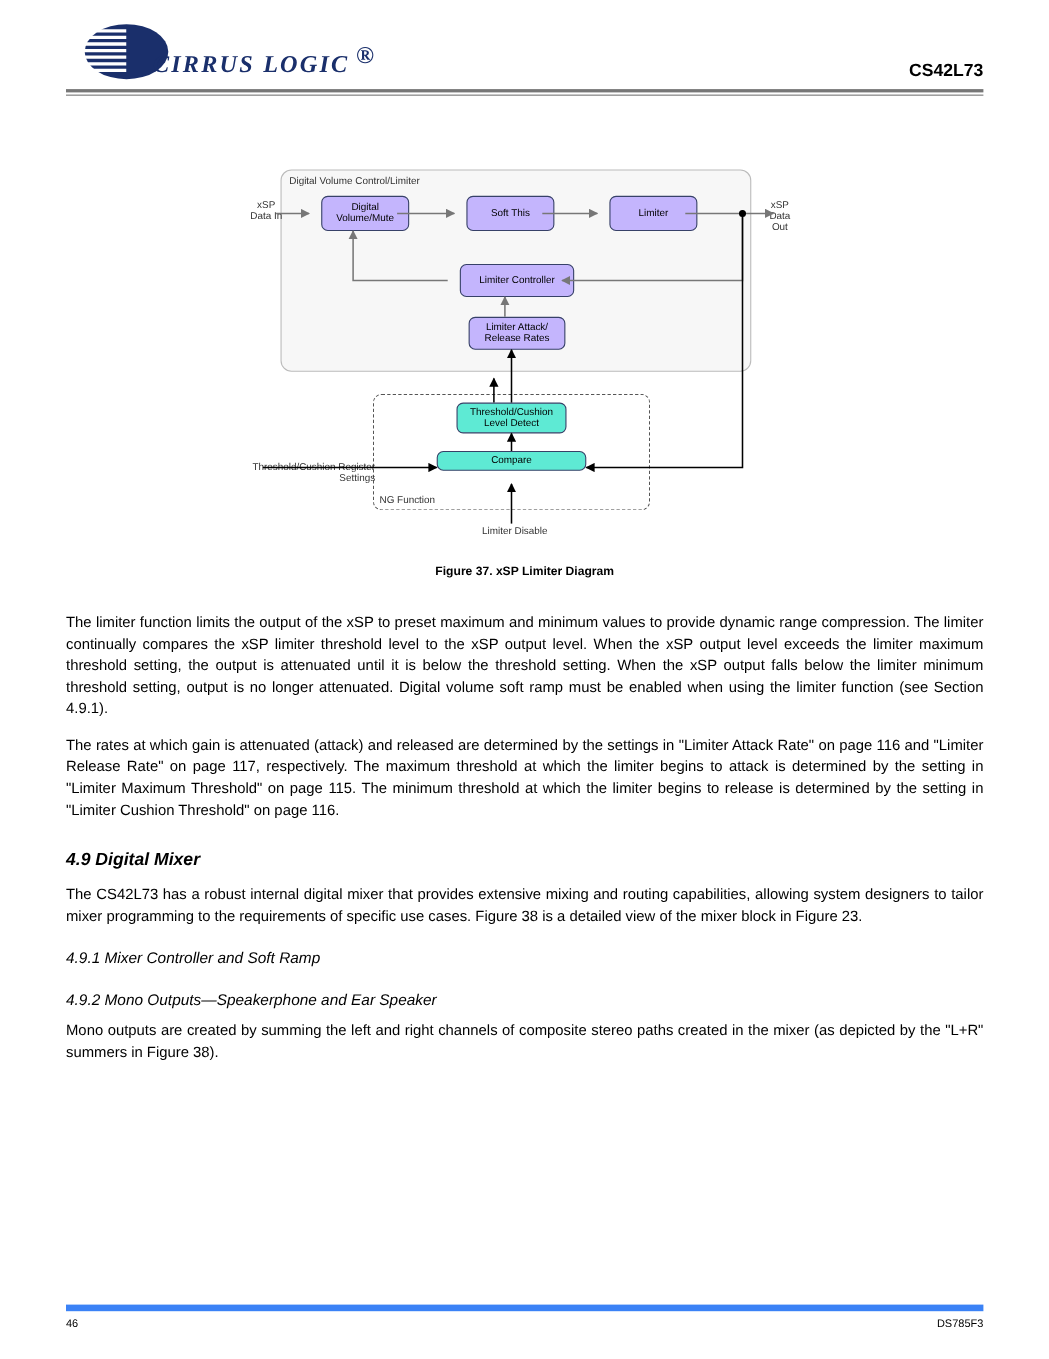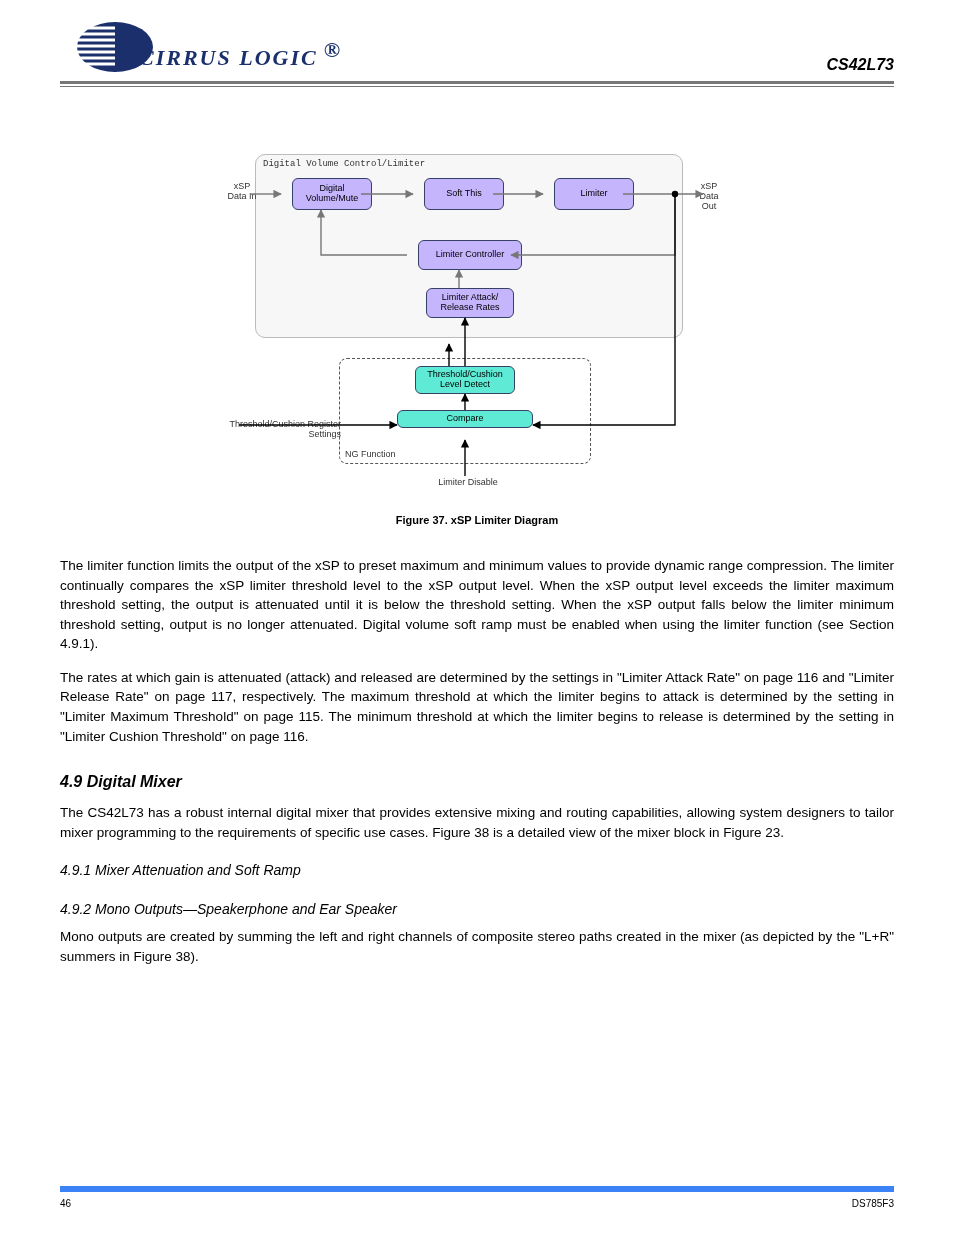--- a/index.html
+++ b/index.html
@@ -45,21 +45,20 @@
     position: relative;
     top: 10px;
     left: -22px;
   }
   .part {
     position: absolute;
     right: 0;
     top: 36px;
     font-weight: 700;
     font-size: 16px;
-    font-style: italic;
   }
   .rule-dbl {
     border-top: 3px solid #777;
     border-bottom: 1px solid #777;
     height: 6px;
     margin-top: 6px;
   }
 
   
   .diagram {
@@ -173,21 +172,21 @@
       <span class="logo-text">CIRRUS LOGIC</span>
         <span class="logo-text reg" style="left:-22px;top:2px;">®</span>
     </div>
     <div class="part">CS42L73</div>
     <div class="rule-dbl"></div>
   </div>
 
   <div class="diagram">
 
     <div class="frame-solid" style="left:18px; top:6px; width:428px; height:184px;"></div>
-    <div class="lbl" style="left:26px; top:12px; text-align:center;font-family:Liberation Mono, monospace;">Digital Volume Control/Limiter</div>
+    <div class="lbl" style="left:26px; top:12px; text-align:center;">Digital Volume Control/Limiter</div>
 
     <div class="box lt" style="left: 44px; top: 30px; width: 80px; height: 32px; white-space: pre-line;">Digital
 Volume/Mute</div>
     <div class="box lt" style="left:176px; top:30px; width:80px; height:32px;">Soft This</div>
     <div class="box lt" style="left:306px; top:30px; width:80px; height:32px;">Limiter</div>
 
     <div class="box lt" style="left:170px; top:92px; width:104px; height:30px;">Limiter Controller</div>
     <div class="box lt" style="left: 178px; top: 140px; width: 88px; height: 30px; white-space: pre-line;">Limiter Attack/
 Release Rates</div>
 
@@ -247,21 +246,21 @@
   </div>
   <div class="caption">Figure 37. xSP Limiter Diagram</div>
 
   <div class="body-section">
     <p>The limiter function limits the output of the xSP to preset maximum and minimum values to provide dynamic range compression. The limiter continually compares the xSP limiter threshold level to the xSP output level. When the xSP output level exceeds the limiter maximum threshold setting, the output is attenuated until it is below the threshold setting. When the xSP output falls below the limiter minimum threshold setting, output is no longer attenuated. Digital volume soft ramp must be enabled when using the limiter function (see Section 4.9.1).</p>
     <p>The rates at which gain is attenuated (attack) and released are determined by the settings in "Limiter Attack Rate" on page 116 and "Limiter Release Rate" on page 117, respectively. The maximum threshold at which the limiter begins to attack is determined by the setting in "Limiter Maximum Threshold" on page 115. The minimum threshold at which the limiter begins to release is determined by the setting in "Limiter Cushion Threshold" on page 116.</p>
 
     <div class="h2">4.9  Digital Mixer</div>
     <p>The CS42L73 has a robust internal digital mixer that provides extensive mixing and routing capabilities, allowing system designers to tailor mixer programming to the requirements of specific use cases. Figure 38 is a detailed view of the mixer block in Figure 23.</p>
 
-    <div class="h3">4.9.1   Mixer Attenuation and Soft Ramp</div>
+    <div class="h3">4.9.1   Mixer Controller and Soft Ramp</div>
 
     <div class="h3">4.9.2   Mono Outputs—Speakerphone and Ear Speaker</div>
     <p>Mono outputs are created by summing the left and right channels of composite stereo paths created in the mixer (as depicted by the "L+R" summers in Figure 38).</p>
   </div>
 
   <div class="ftr">
     <span>46</span>
     <span>DS785F3</span>
   </div>
 </div>

